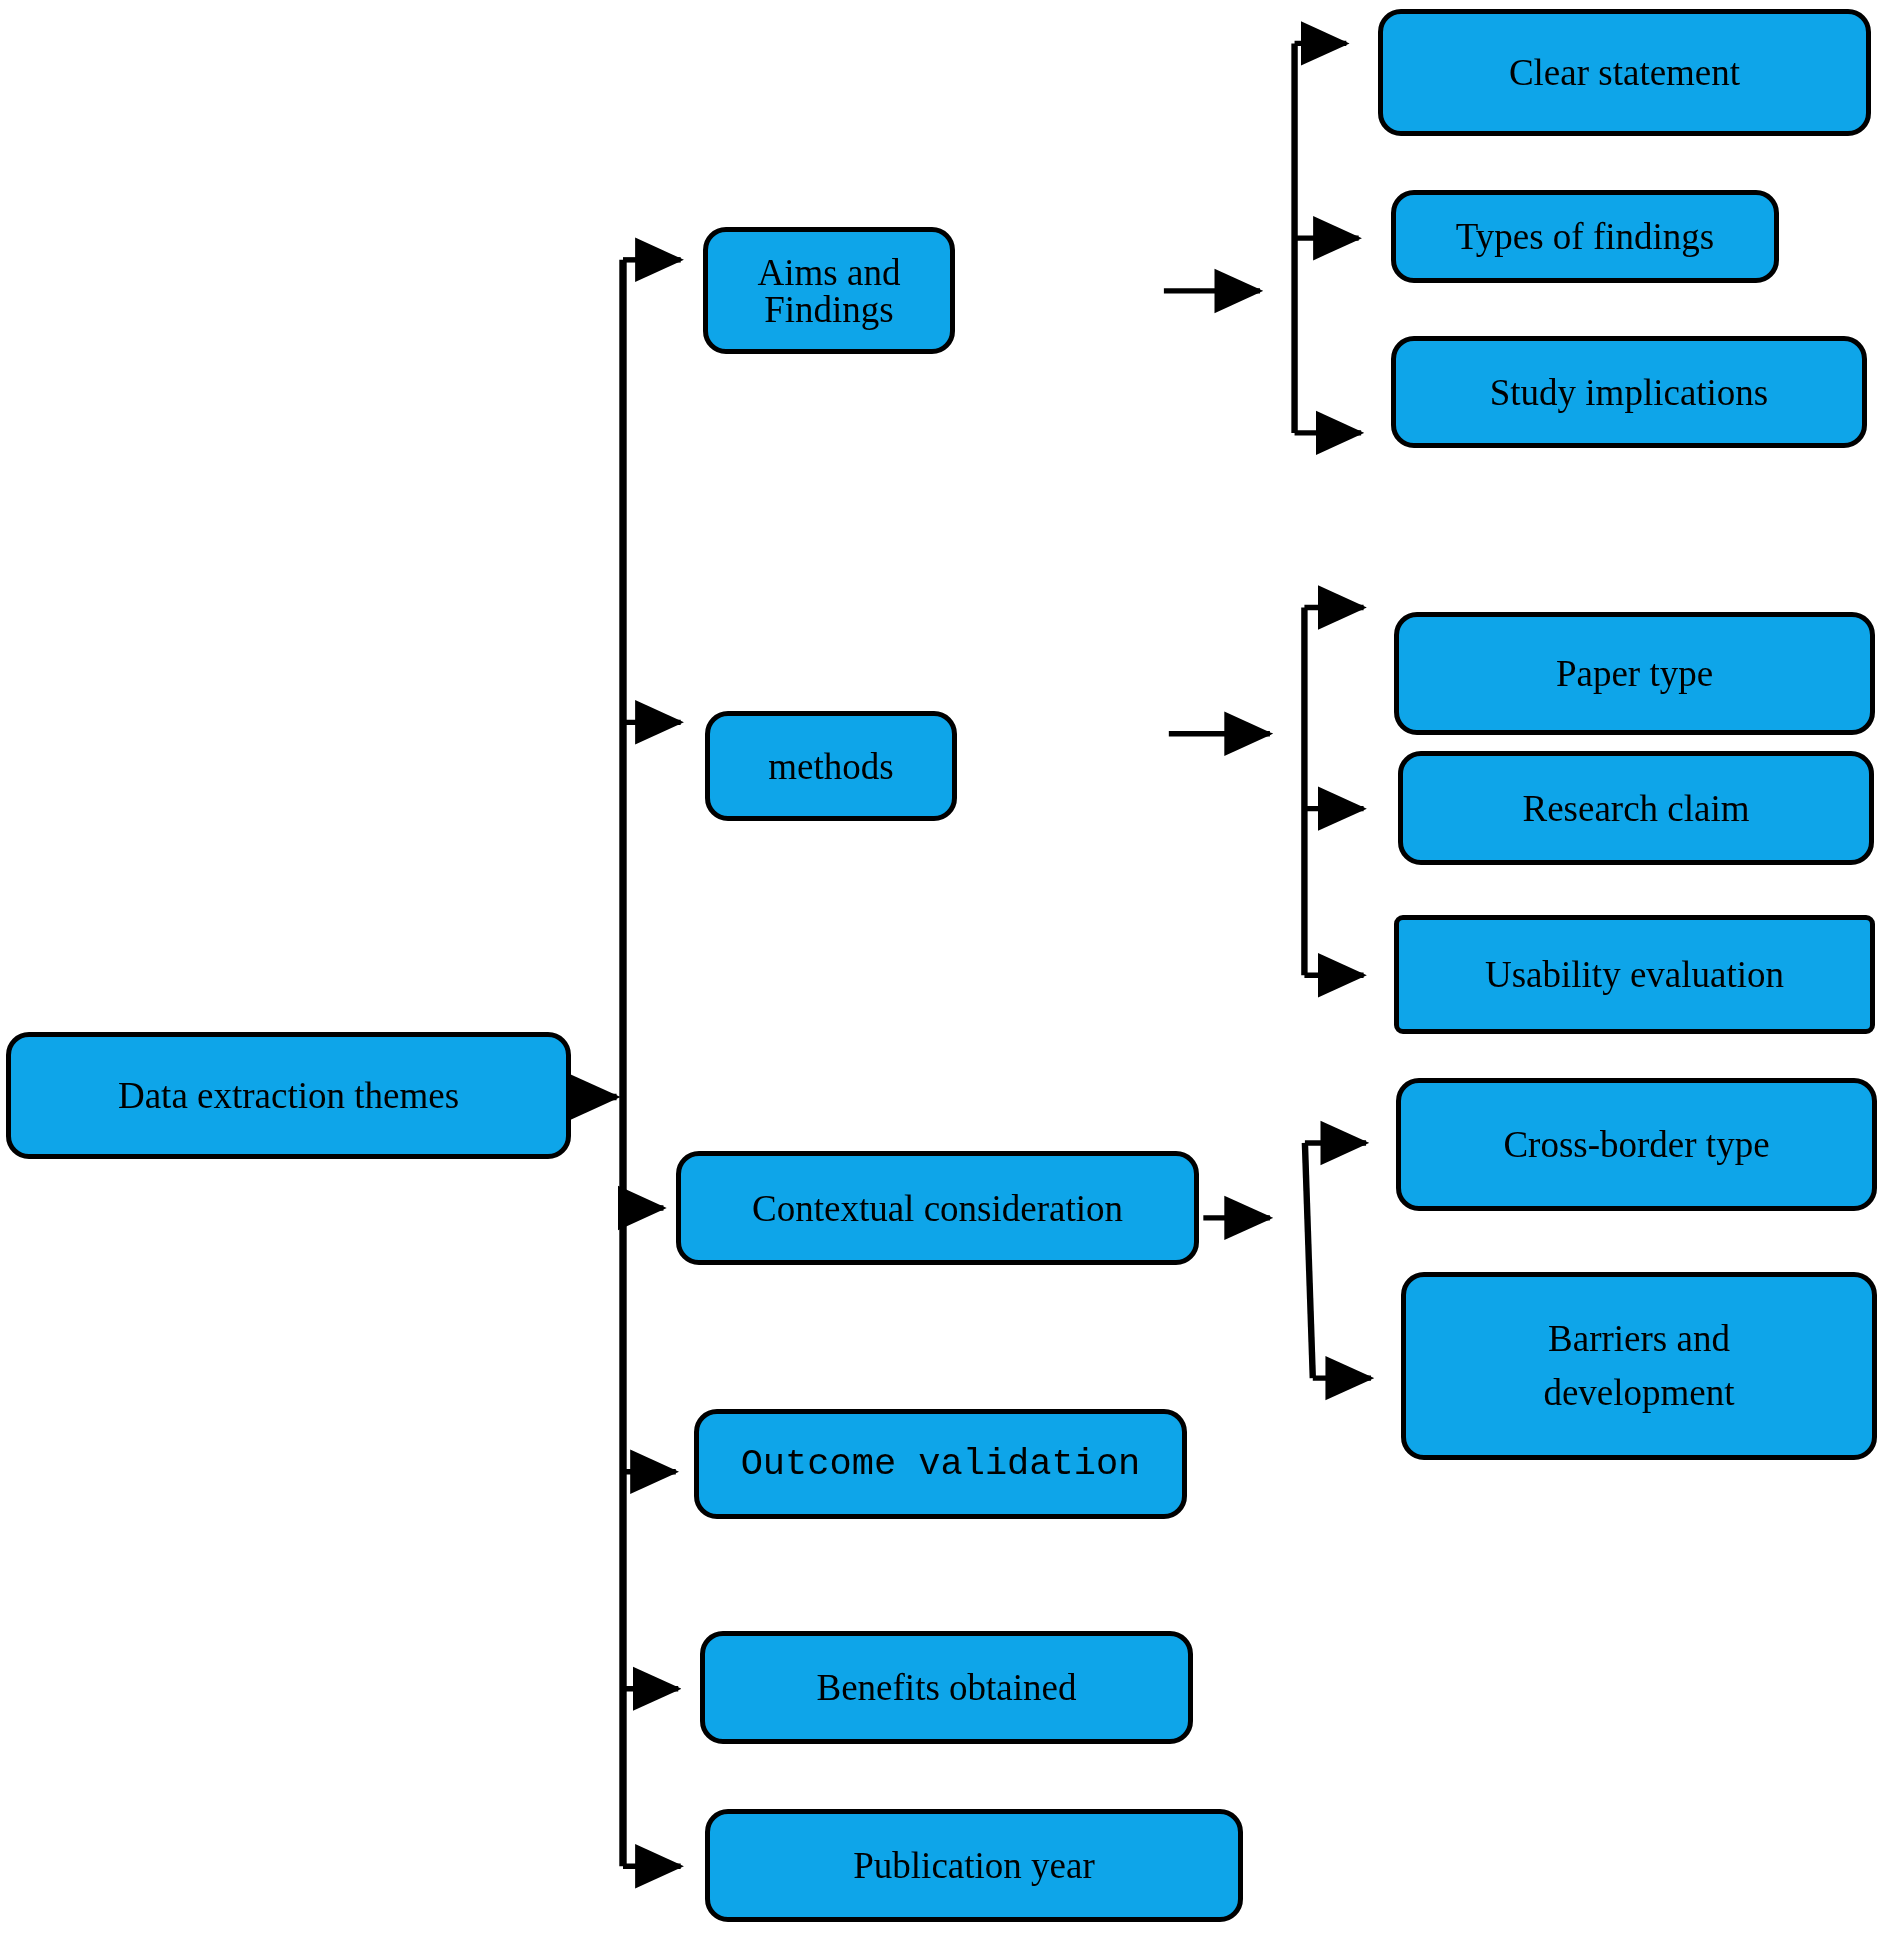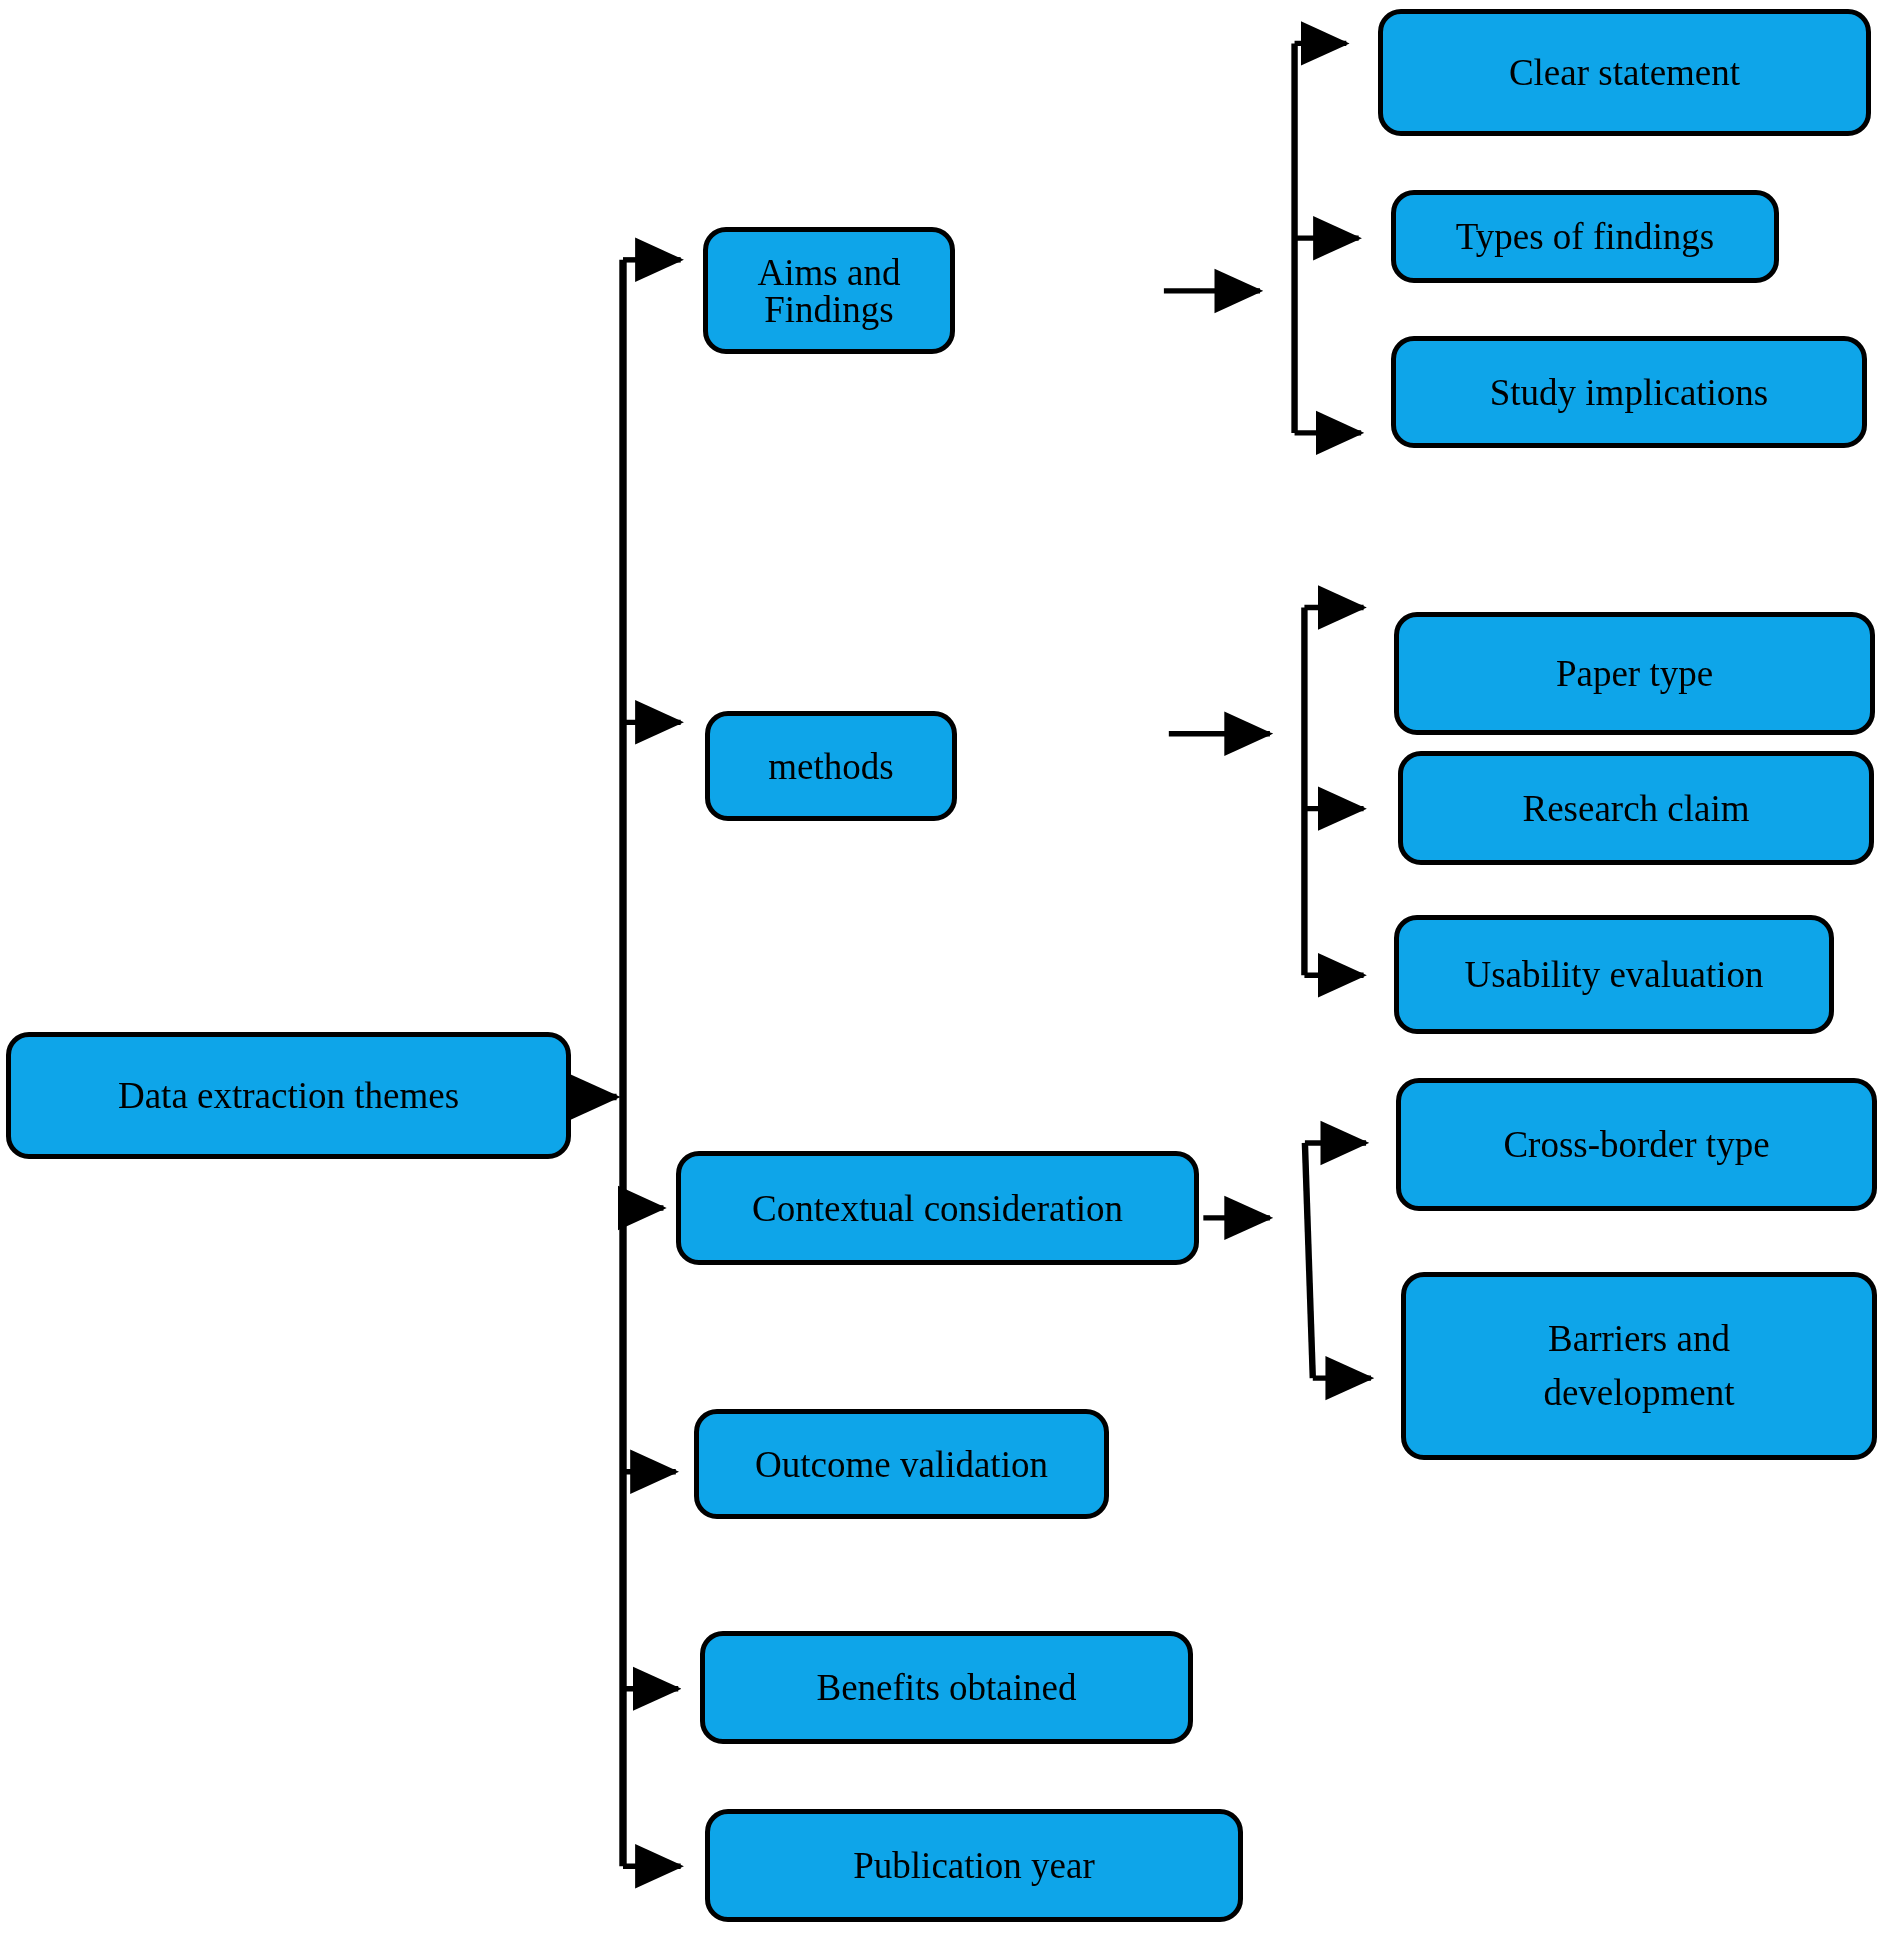--- a/index.html
+++ b/index.html
@@ -151,21 +151,21 @@
   </div>
 
   <div class="node" style="left:705px; top:676px; width:252px; height:110px;margin-top:35px;">
     <span class="label">methods</span>
   </div>
 
   <div class="node" style="left:676px; top:1151px; width:523px; height:114px;">
     <span class="label">Contextual consideration</span>
   </div>
 
-  <div class="node" style="left:694px; top:1409px; width:415px; height:110px;">
+  <div class="node" style="left:694px; top:1409px; width:493px; height:110px;font-family:Liberation Mono, monospace;">
     <span class="label">Outcome validation</span>
   </div>
 
   <div class="node" style="left:700px; top:1631px; width:493px; height:113px;">
     <span class="label">Benefits obtained</span>
   </div>
 
   <div class="node" style="left:705px; top:1809px; width:538px; height:113px;">
     <span class="label">Publication year</span>
   </div>
@@ -183,21 +183,21 @@
   </div>
 
   <div class="node" style="left:1394px; top:567px; width:481px; height:123px;margin-top:45px;">
     <span class="label">Paper type</span>
   </div>
 
   <div class="node" style="left:1398px; top:751px; width:476px; height:114px;">
     <span class="label">Research claim</span>
   </div>
 
-  <div class="node" style="left:1394px; top:915px; width:440px; height:119px;">
+  <div class="node" style="left:1394px; top:915px; width:481px; height:119px;border-radius:9px;">
     <span class="label">Usability evaluation</span>
   </div>
 
   <div class="node" style="left:1396px; top:1078px; width:481px; height:133px;">
     <span class="label">Cross-border type</span>
   </div>
 
   <div class="node two-line" style="left:1401px; top:1272px; width:476px; height:188px;">
     <span class="label">Barriers and
 development</span>

